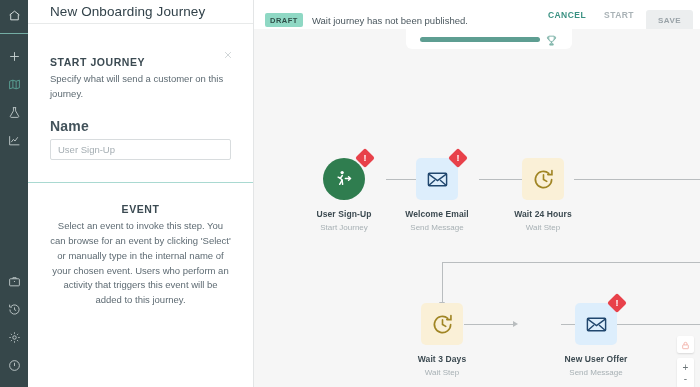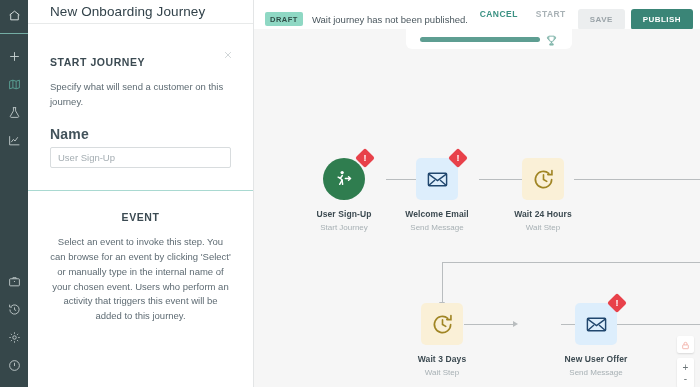--- a/index.html
+++ b/index.html
@@ -62,21 +62,21 @@
   .panel-close svg { width: 10px; height: 10px; display: block; }
 
   .section { padding: 0 22px; }
   .section-start { padding-top: 32px; }
   .sec-title {
     font-size: 10.5px; font-weight: bold; color: #3b4a52;
     letter-spacing: .55px; text-transform: uppercase;
   }
   .sec-desc {
     font-size: 9.5px; color: #5e6b73; line-height: 1.55;
-    margin-top: 12px;
+    margin-top: 4px;
   }
   .field { margin-top: 17px; }
   .field-label {
     font-size: 14px; font-weight: bold; color: #42525a;
     margin-bottom: 5px; letter-spacing: .2px;
   }
   .tinput {
     width: 181px; height: 21px;
     border: 1px solid #d8dcde; border-radius: 2px;
     background: #fff; font-size: 9.5px; color: #8d979d;
@@ -94,21 +94,21 @@
     width: 226px;
   }
   .section-event { padding-top: 20px; text-align: center; }
 
   
   .topbar {
     position: absolute; left: 254px; top: 0;
     width: 446px; height: 41px;
     background: #ffffff;
     display: flex; align-items: center;
-    border-bottom: 3px solid #84cc16;
+    border-bottom: 1px solid #84cc16;
   }
   .badge-draft {
     margin-left: 11px;
     background: #8fd8c4; color: #2f4e48;
     font-size: 7.5px; font-weight: bold; letter-spacing: .5px;
     padding: 3px 5px 2px; border-radius: 2px;
   }
   .topbar-msg { font-size: 9.5px; color: #4a575e; margin-left: 9px; }
   .topbar-actions { margin-left: auto; display: flex; align-items: flex-start; padding-right: 7px; }
   .tb-link {
@@ -328,21 +328,20 @@
     </div>
   </div>
 
   <div class="topbar">
     <div class="badge-draft">DRAFT</div>
     <div class="topbar-msg">Wait journey has not been published.</div>
     <div class="topbar-actions">
       <div class="tb-link cancel">CANCEL</div>
       <div class="tb-link apply">START</div>
       <button class="tb-btn save">SAVE</button>
-      <button class="tb-btn publish">PUBLISH</button>
     </div>
   </div>
 
   <div class="canvas">
 
     <div class="goal-tab">
       <div class="goal-bar"></div>
       <span class="goal-trophy">
         <svg viewBox="0 0 24 24" fill="none" stroke="currentColor" stroke-width="1.5">
             <path d="M7 4h10v5a5 5 0 01-10 0V4z"></path>

